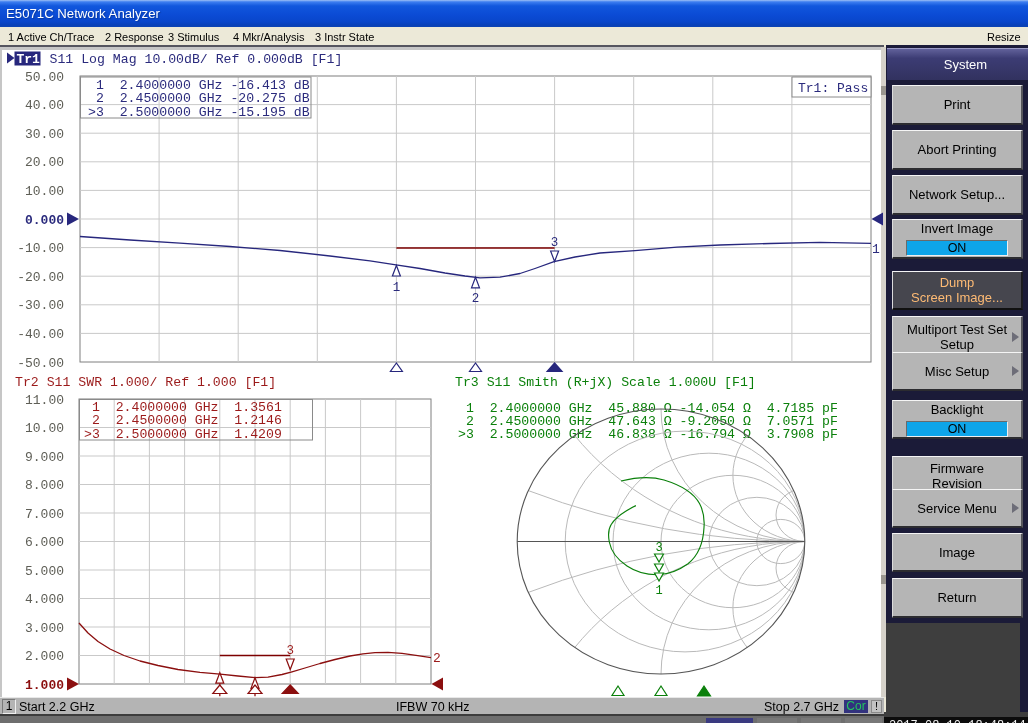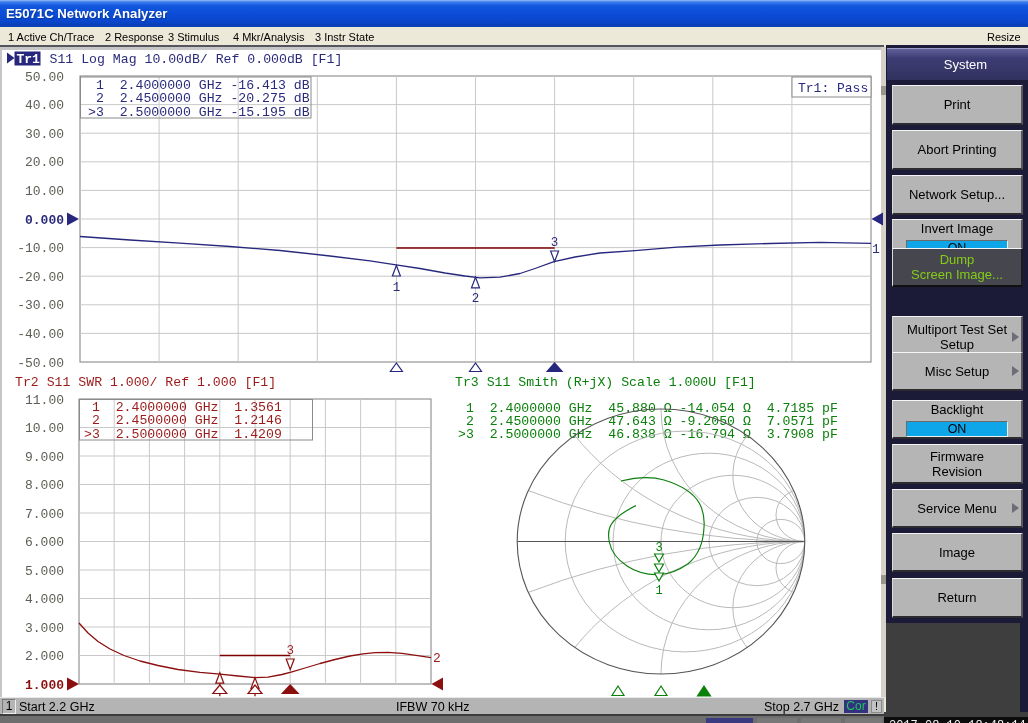--- a/index.html
+++ b/index.html
@@ -6,21 +6,21 @@
 body{width:1028px;height:723px;overflow:hidden;position:relative;background:#ece9d8;font-family:"Liberation Sans",sans-serif}
 .abs{position:absolute}
 .btn{position:absolute;left:892px;width:128px;background:#b5b5b5;border-top:1px solid #f5f5f5;border-left:1px solid #dcdcdc;border-right:2px solid #56565c;border-bottom:2px solid #2c2c30;color:#000;font-size:13px;text-align:center;display:flex;align-items:center;justify-content:center;line-height:15px}
 .arrow{position:absolute;right:2px;top:50%;margin-top:-5px;width:0;height:0;border-left:7px solid #6d6d78;border-top:5px solid transparent;border-bottom:5px solid transparent}
 .onbox{position:absolute;left:13px;right:13px;top:20px;height:14px;background:#0ea5e9;border-top:1px solid #6a6a6a;border-left:1px solid #6a6a6a;border-bottom:1px solid #efefef;border-right:1px solid #efefef;font-size:12.5px;text-align:center;line-height:14px}
 </style>
 </head>
 <body>
 
 <div class="abs" style="left:0;top:0;width:1028px;height:27px;background:linear-gradient(180deg,#9ec0f5 0%,#3d7ef0 7%,#1157dd 22%,#0b4bd5 55%,#0946cb 80%,#0940b8 93%,#0c44b4 100%)">
-  <div class="abs" style="left:6px;top:6px;color:#fff;font-size:13.2px;font-weight:bold;text-shadow:1px 1px 1px #0a3aa0">E5071C Network Analyzer</div>
+  <div class="abs" style="left:6px;top:6px;color:#fff;font-size:13.2px;font-weight:normal;text-shadow:1px 1px 1px #0a3aa0">E5071C Network Analyzer</div>
 </div>
 
 <div class="abs" style="left:0;top:27px;width:1028px;height:18px;background:#ece9d8;color:#000;font-size:11px">
   <span class="abs" style="left:8px;top:4px">1 Active Ch/Trace</span>
   <span class="abs" style="left:105px;top:4px">2 Response</span>
   <span class="abs" style="left:168px;top:4px">3 Stimulus</span>
   <span class="abs" style="left:233px;top:4px">4 Mkr/Analysis</span>
   <span class="abs" style="left:315px;top:4px">3 Instr State</span>
   <span class="abs" style="left:987px;top:4px">Resize</span>
 </div>
@@ -33,25 +33,25 @@
 <div class="abs" style="left:881px;top:47px;width:5px;height:650px;background:#d6d2ca"></div>
 <div class="abs" style="left:881px;top:86px;width:5px;height:9px;background:#9a968e"></div>
 <div class="abs" style="left:881px;top:575px;width:5px;height:9px;background:#9a968e"></div>
 
 <div class="abs" style="left:886px;top:45px;width:142px;height:678px;background:#1b1b38"></div>
 <div class="abs" style="left:887px;top:48px;width:157px;height:31px;background:linear-gradient(180deg,#61619a 0%,#3c3c74 30%,#32325f 100%);border-top:1px solid #9a9ac4;color:#fff;font-size:13px;text-align:center;line-height:31px">System</div>
 <div class="btn" style="top:85px;height:37px">Print</div>
 <div class="btn" style="top:130px;height:37px">Abort Printing</div>
 <div class="btn" style="top:175px;height:37px">Network Setup...</div>
 <div class="btn" style="top:219px;height:37px;align-items:flex-start;line-height:18px">Invert Image<span class="onbox">ON</span></div>
-<div class="btn" style="top:248px;height:36px;background:#46464e;color:#84cc16;border-right-color:#1c1c20;border-bottom-color:#111;flex-direction:column">Dump<br>Screen Image...</div>
+<div class="btn" style="top:271px;height:36px;background:#46464e;color:#fdba74;border-right-color:#1c1c20;border-bottom-color:#111;flex-direction:column">Dump<br>Screen Image...</div>
 <div class="btn" style="top:316px;height:39px">Multiport Test Set<br>Setup<span class="arrow"></span></div>
 <div class="btn" style="top:352px;height:36px">Misc Setup<span class="arrow"></span></div>
 <div class="btn" style="top:400px;height:36px;align-items:flex-start;line-height:18px">Backlight<span class="onbox">ON</span></div>
-<div class="btn" style="top:444px;height:37px">Firmware<br>Revision</div>
+<div class="btn" style="top:456px;height:37px">Firmware<br>Revision</div>
 <div class="btn" style="top:489px;height:36px">Service Menu<span class="arrow"></span></div>
 <div class="btn" style="top:533px;height:36px">Image</div>
 <div class="btn" style="top:578px;height:37px">Return</div>
 <div class="abs" style="left:886px;top:623px;width:134px;height:93px;background:#3e3e3e"></div>
 
 <div class="abs" style="left:0;top:697px;width:884px;height:17px;background:#b4b4b4;border-top:1px solid #e8e8e8;box-sizing:border-box;font-size:12.5px;color:#000">
   <span class="abs" style="left:2px;top:1px;width:12px;height:13px;border-top:1px solid #7a7a7a;border-left:1px solid #7a7a7a;border-bottom:1px solid #efefef;border-right:1px solid #efefef;text-align:center;font-size:12px;line-height:13px">1</span>
   <span class="abs" style="left:19px;top:2px">Start 2.2 GHz</span>
   <span class="abs" style="left:396px;top:2px">IFBW 70 kHz</span>
   <span class="abs" style="left:764px;top:2px">Stop 2.7 GHz</span>

